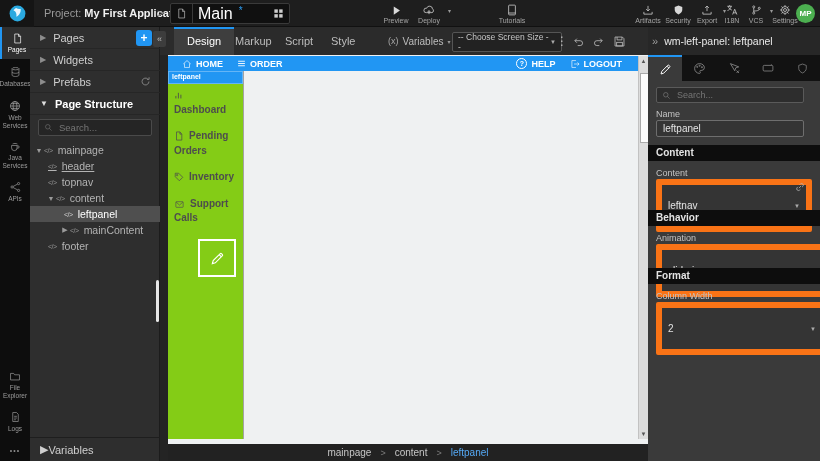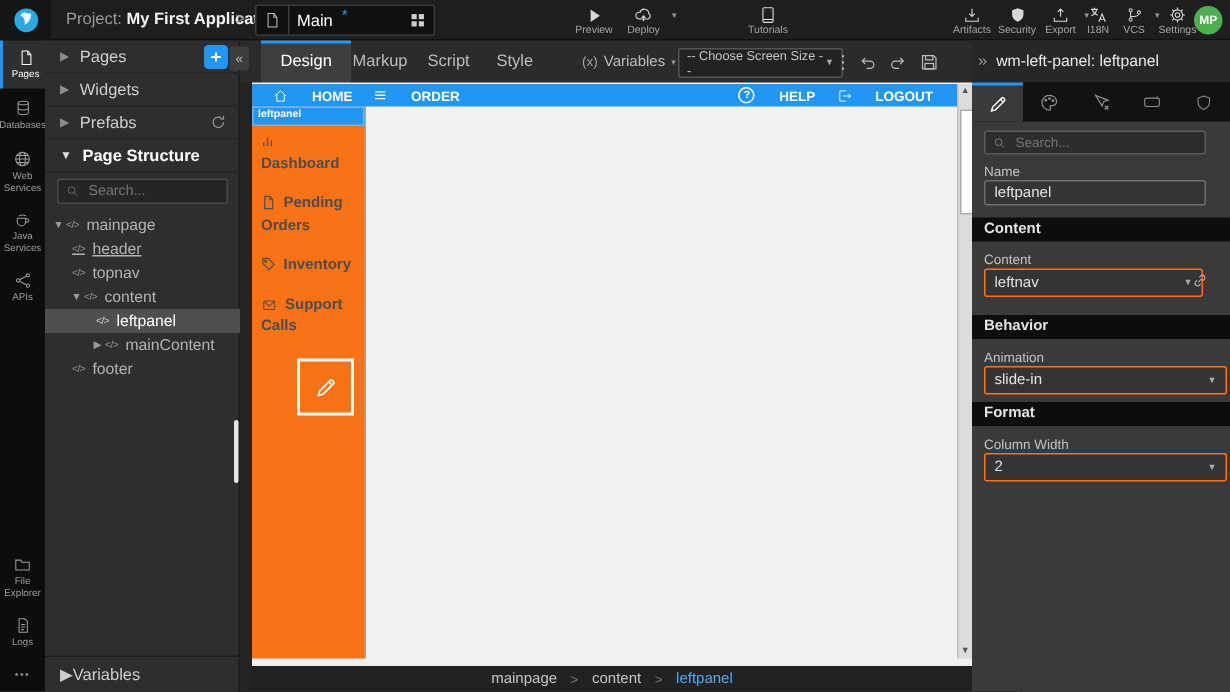--- a/index.html
+++ b/index.html
@@ -8,21 +8,21 @@
   .r{position:absolute;box-sizing:border-box;}
   svg{display:block;}
   
   .topbar{left:0;top:0;width:820px;height:27px;background:#1e1e1e;border-bottom:1px solid #111;}
   .logo{left:0;top:0;width:34px;height:27px;background:#151515;display:flex;align-items:center;justify-content:center;}
   .projlbl{left:44px;top:0;height:27px;line-height:27px;font-size:11px;color:#9a9a9a;white-space:nowrap;}
   .projlbl b{color:#f2f2f2;font-weight:700;}
   .chev{left:157px;top:0;height:27px;line-height:26px;color:#8a8a8a;font-size:11px;}
   .maintab{left:170px;top:3px;width:120px;height:21px;background:#101010;border:1px solid #3a3a3a;border-radius:2px;display:flex;align-items:center;padding:0 5px;gap:5px;}
   .maintab .fic{color:#bdbdbd;border-right:1px solid #3a3a3a;padding-right:5px;display:flex;align-items:center;height:100%;}
-  .maintab .nm{color:#fff;font-size:11px;}
+  .maintab .nm{color:#fff;font-size:16px;}
   .maintab .ast{color:#2b9cf2;font-size:10px;margin-left:1px;position:relative;top:-3px;}
   .maintab .grid{margin-left:auto;color:#cfcfcf;}
   .tb{top:0;height:27px;display:flex;flex-direction:column;align-items:center;justify-content:center;gap:1px;}
   .tb .ti{color:#d8d8d8;height:13px;display:flex;align-items:flex-end;}
   .tb .tl{font-size:7px;color:#a5a5a5;white-space:nowrap;}
   .cv{position:absolute;right:-4px;top:7px;font-size:6px;color:#9a9a9a;}
   .avatar{left:796px;top:4px;width:19px;height:19px;border-radius:50%;display:flex;align-items:center;justify-content:center;font-size:8px;font-weight:700;color:#fff;}
   
   .rail{left:0;top:27px;width:30px;height:434px;background:#0d0d0d;}
   .act{position:absolute;left:0;width:30px;display:flex;flex-direction:column;align-items:center;justify-content:center;gap:2px;color:#9c9c9c;}
@@ -47,24 +47,24 @@
   .dtab{position:absolute;top:0;height:28px;line-height:28px;padding:0 13px;font-size:11px;color:#bdbdbd;}
   .dtab.on{background:#3e3e3e;color:#fff;border-top:2px solid #2196F3;line-height:24px;}
   .collbtn{left:153px;top:31px;width:13px;height:16px;background:#3d3d3d;border-radius:2px;color:#bdbdbd;font-size:9px;display:flex;align-items:center;justify-content:center;}
   .varctl{position:absolute;left:228px;top:0;height:28px;display:flex;align-items:center;gap:4px;color:#bdbdbd;font-size:10px;}
   .scrsel{position:absolute;left:292px;top:5px;width:98px;height:18px;background:#222;border:1px solid #555;border-radius:2px;display:flex;align-items:center;justify-content:space-between;padding:0 5px;font-size:8.5px;color:#c8c8c8;}
   .tbtn{position:absolute;top:0;height:28px;display:flex;align-items:center;color:#bdbdbd;}
   .gapstrip{left:160px;top:55px;width:8px;height:406px;background:#242424;}
   
   .canvas{left:168px;top:55px;width:480px;height:389px;background:#eff1f2;}
   .cnav{position:absolute;left:0;top:1px;width:470px;height:15px;background:#2196F3;display:flex;align-items:center;color:#fff;font-size:9px;font-weight:700;}
-  .cnav .it{display:flex;align-items:center;gap:16px;margin-left:14px;}
+  .cnav .it{display:flex;align-items:center;gap:4px;margin-left:14px;}
   .qmark{width:9px;height:9px;border:1px solid #fff;border-radius:50%;font-size:7px;font-weight:700;display:flex;align-items:center;justify-content:center;}
   .seltag{position:absolute;left:0;top:16px;width:70px;height:11px;background:#2196F3;border:1px solid #64b5f6;color:#fff;font-size:7px;font-weight:700;line-height:9px;padding-left:3px;z-index:3;}
-  .gpanel{position:absolute;left:0;top:16px;width:76px;height:368px;background:#f97316;border-right:1px solid #a3a3a3;padding:17px 4px 0 6px;box-sizing:border-box;}
+  .gpanel{position:absolute;left:0;top:16px;width:76px;height:368px;background:#84cc16;border-right:1px solid #a3a3a3;padding:17px 4px 0 6px;box-sizing:border-box;}
   .gitem{color:#4d4d4d;font-size:10px;font-weight:700;line-height:1.45;margin-bottom:12px;}
   .gitem .gi{display:inline-block;vertical-align:-2px;margin-right:5px;color:#4d4d4d;}
   .editbtn{position:absolute;left:30px;top:168px;width:34px;height:34px;border:2px solid #fff;display:flex;align-items:center;justify-content:center;color:#fff;}
   .cscroll{position:absolute;left:470px;top:1px;width:10px;height:383px;background:#dcdcdc;border-left:1px solid #c2c2c2;}
   .cscroll .arr{position:absolute;left:0;width:9px;text-align:center;font-size:6px;color:#555;}
   .cthumb{position:absolute;left:1px;top:17px;width:7px;height:68px;background:#fdfdfd;border:1px solid #aaa;}
   
   .bcrumb{left:168px;top:444px;width:480px;height:17px;background:#222;display:flex;align-items:center;justify-content:center;gap:9px;font-size:10px;color:#c6c6c6;}
   .bcrumb .sep{color:#7d7d7d;font-size:9px;}
   .bcrumb .cur{color:#55a9f5;}
@@ -72,21 +72,21 @@
   .rpanel{left:648px;top:27px;width:172px;height:434px;background:#3a3a3a;}
   .rhead{position:absolute;left:0;top:0;width:172px;height:28px;background:#272727;border-bottom:1px solid #161616;display:flex;align-items:center;color:#e9e9e9;font-size:10.5px;}
   .rhead .exp{color:#9d9d9d;font-size:11px;padding:0 6px 0 4px;}
   .rtabs{position:absolute;left:0;top:28px;width:172px;height:26px;background:#121212;display:flex;}
   .rtab{flex:1;display:flex;align-items:center;justify-content:center;color:#8f8f8f;}
   .rtab.on{background:#3a3a3a;color:#fff;border-top:2px solid #2196F3;box-sizing:border-box;}
   .rsearch{left:8px;top:60px;width:148px;height:16px;background:#2d2d2d;border:1px solid #5a5a5a;border-radius:2px;display:flex;align-items:center;gap:4px;padding:0 5px;color:#888;}
   .rsearch input{flex:1;min-width:0;background:transparent;border:0;outline:0;color:#ccc;font-size:9px;font-family:inherit;}
   .flabel{position:absolute;left:8px;font-size:9px;color:#c3c3c3;}
   .finput{position:absolute;left:8px;width:148px;height:17px;background:#343434;border:1px solid #6e6e6e;border-radius:2px;color:#e2e2e2;font-size:10px;padding:0 6px;font-family:inherit;box-sizing:border-box;outline:0;}
-  .fselect{position:absolute;left:8px;height:17px;background:#343434;border:1px solid #f97316;border-radius:2px;display:flex;align-items:center;justify-content:space-between;padding:0 6px;font-size:10px;color:#e2e2e2;}
+  .fselect{position:absolute;left:8px;height:17px;background:#343434;border:6px solid #f97316;border-radius:2px;display:flex;align-items:center;justify-content:space-between;padding:12px 6px;font-size:10px;color:#e2e2e2;}
   .fselect .dv{font-size:6px;color:#aaa;}
   .sbar{position:absolute;left:0;width:172px;height:16px;background:#0d0d0d;line-height:16px;padding-left:8px;font-size:10px;font-weight:700;color:#e3e3e3;box-sizing:border-box;}
   .linkic{position:absolute;left:146px;color:#b5b5b5;}
 </style>
 </head>
 <body>
 
 <div id="app">
 
   <div class="r topbar">

